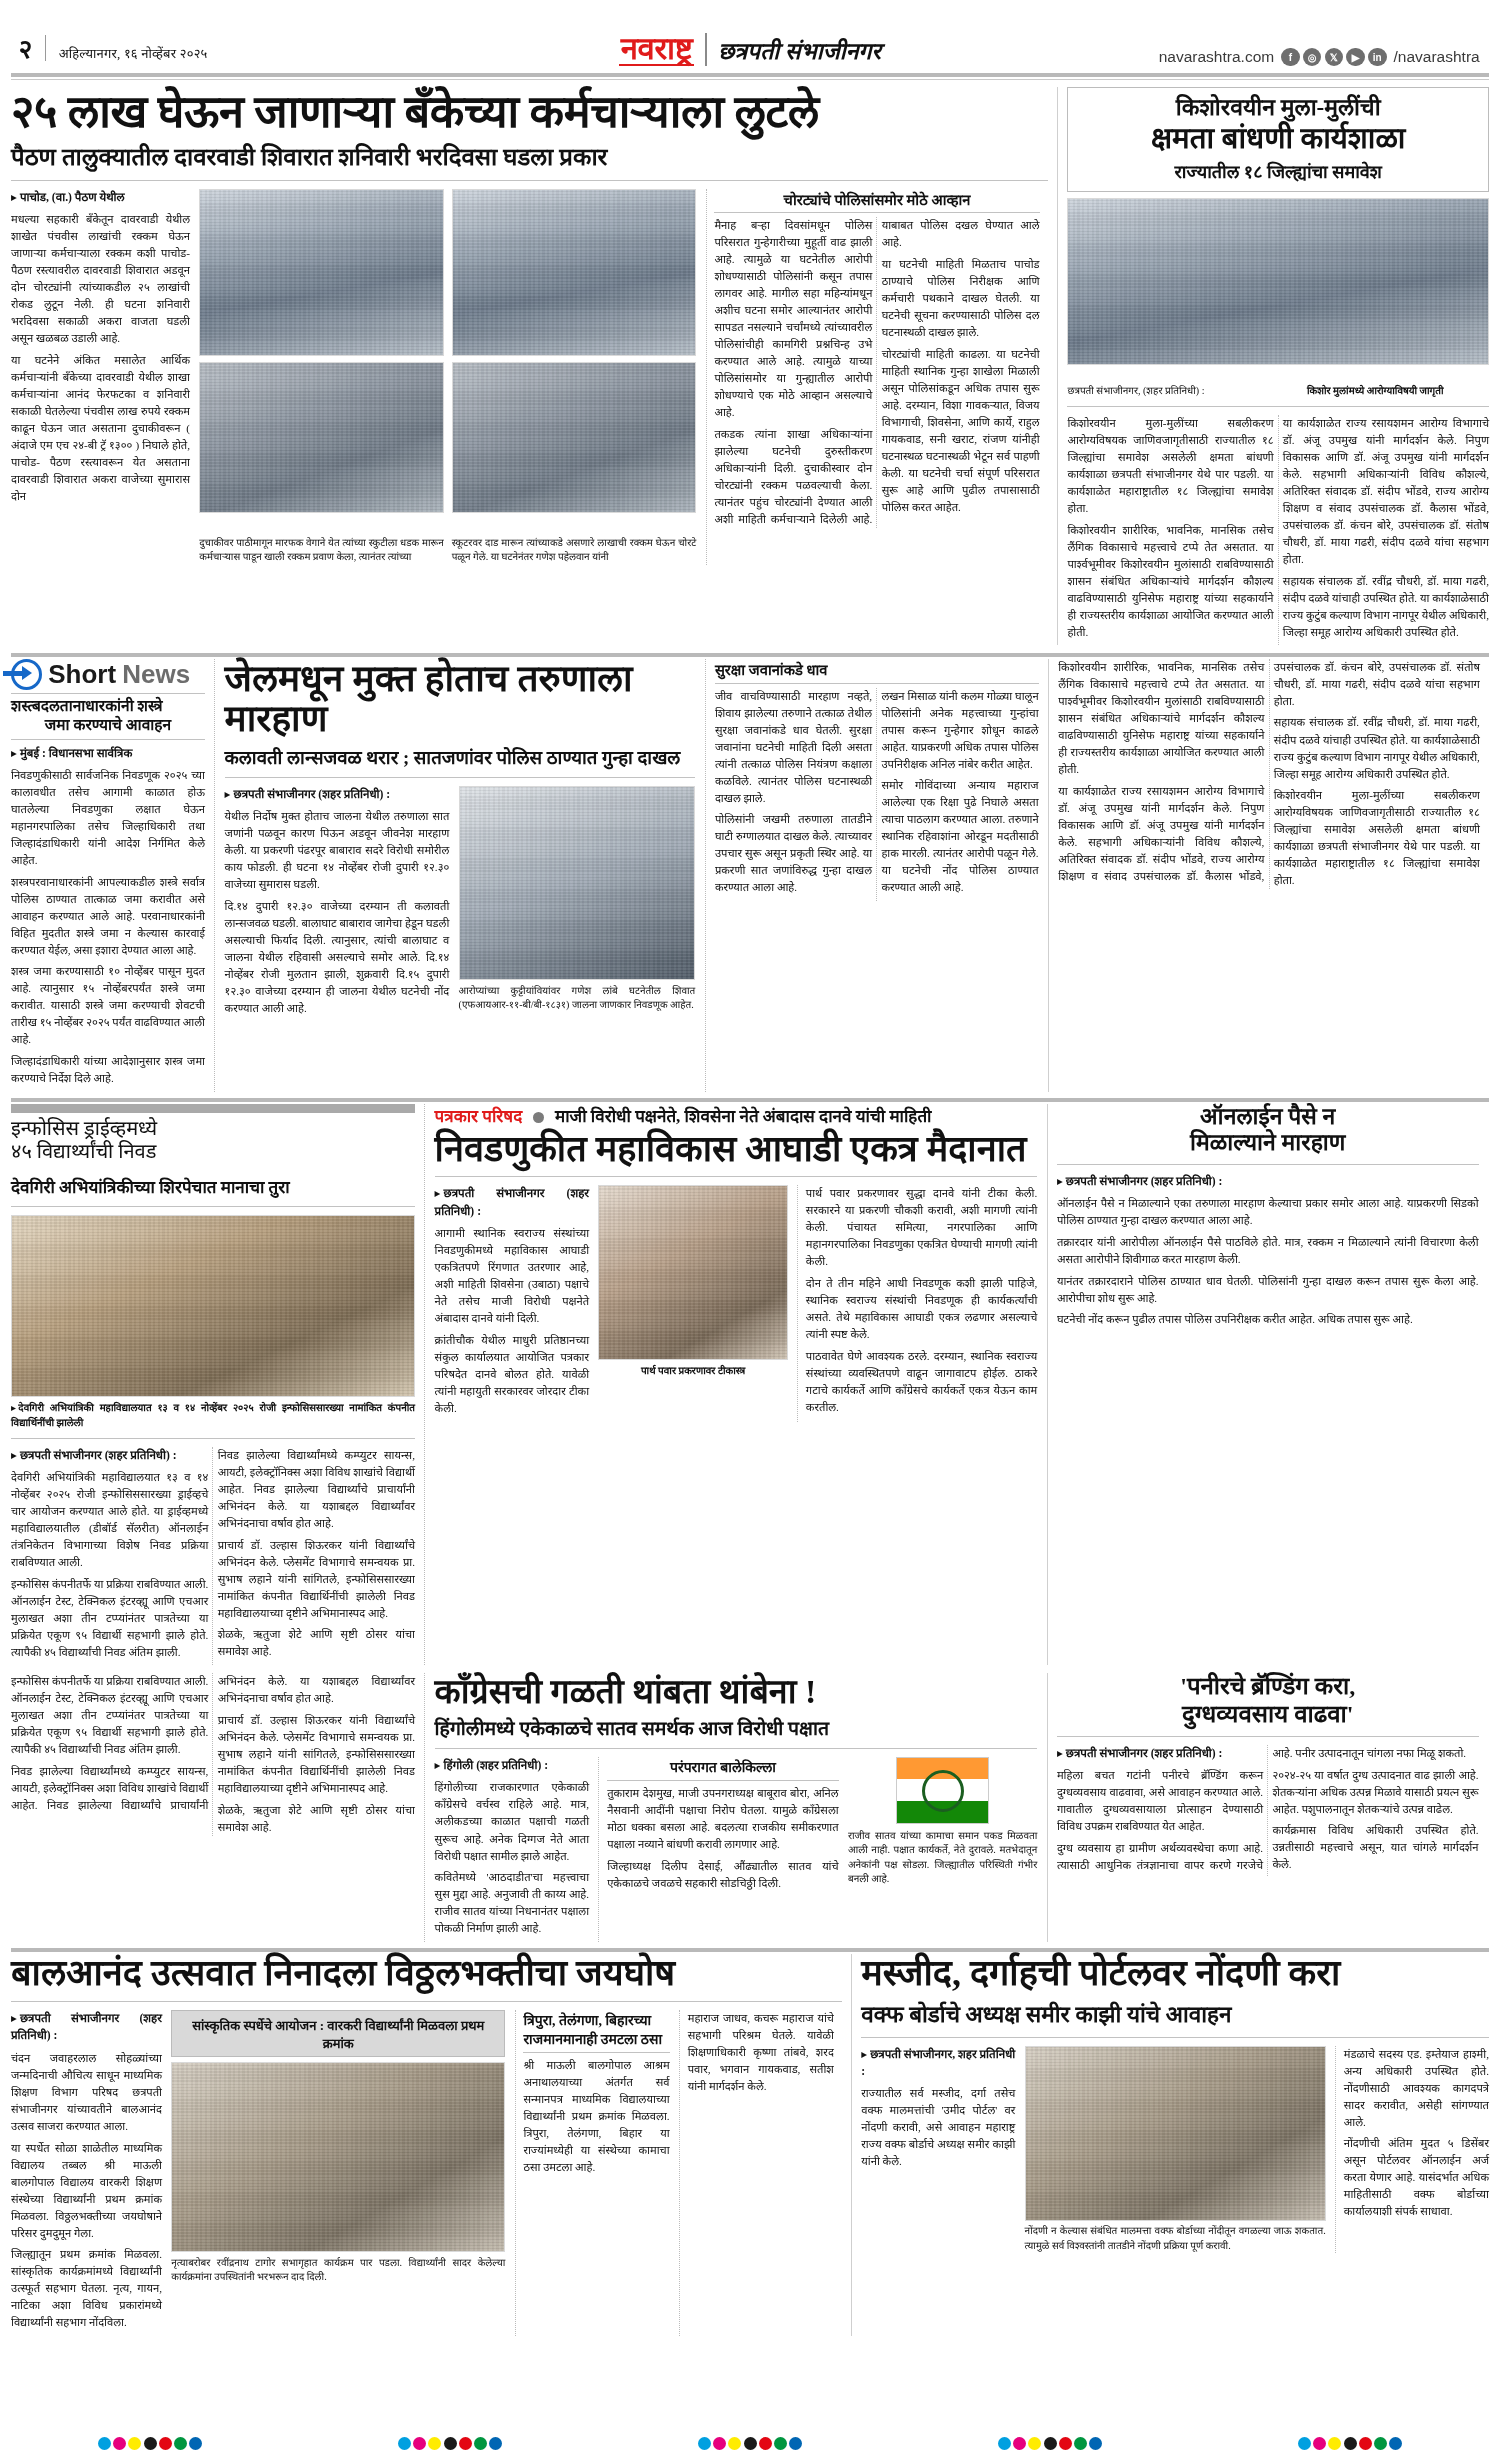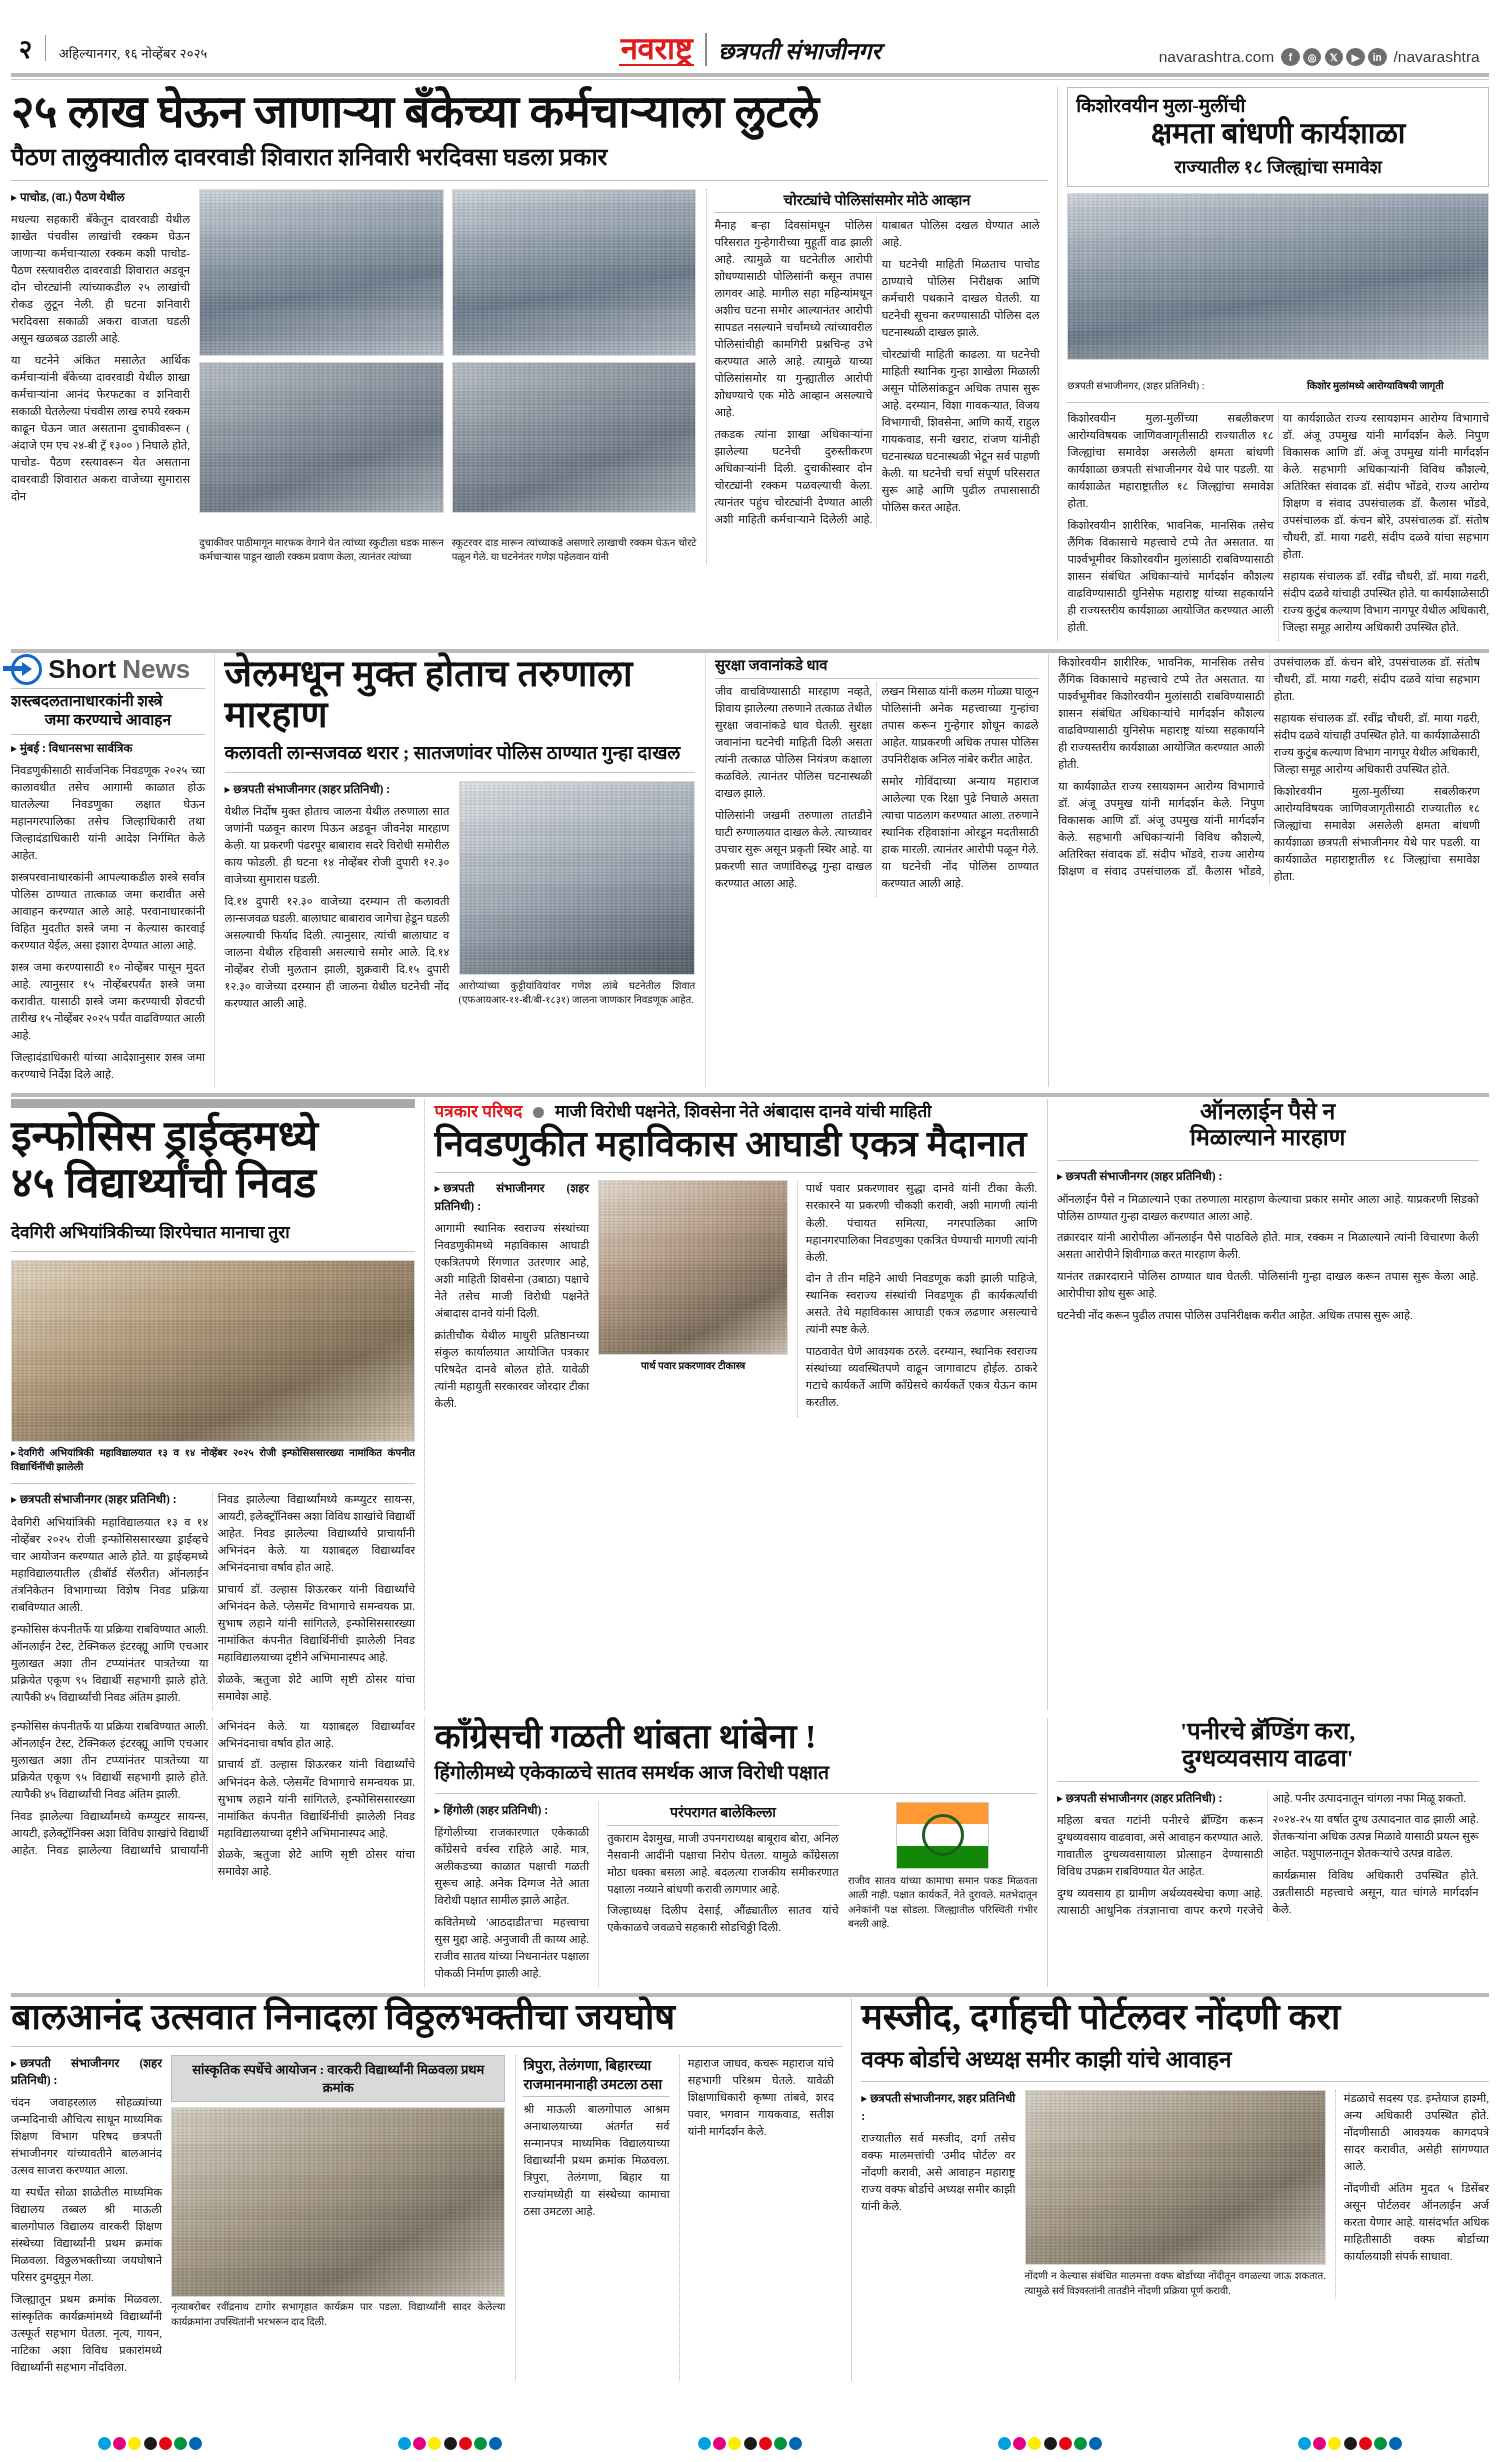--- a/index.html
+++ b/index.html
@@ -100,21 +100,21 @@
   }
   .sn-logo::after {
     content:""; position:absolute; left:7.8px; top:4.7px; width:0; height:0;
     border-left: 10px solid #1668c8; border-top: 7px solid transparent; border-bottom: 7px solid transparent;
   }
   .sn-short { font-size: 26px; font-weight: 700; font-family:"Liberation Sans",sans-serif; color:#1b1b1b; }
   .sn-news  { font-size: 26px; font-weight: 700; font-family:"Liberation Sans",sans-serif; color:#6d6d6d; }
 
   .graybar { height: 9.3px; background: #a9a9a9; margin-bottom: 4.7px; }
 
-  .section-head { font-size: 42px; font-weight: 700; line-height: 1.12; }
+  .section-head { font-size: 20px; font-weight: 400; line-height: 1.12; }
   .section-sub  { font-size: 17px; font-weight: 700; line-height: 1.2; margin-top: 16px; }
 
   .bigbottom { font-size: 36px; font-weight: 700; line-height: 1.1; }
   .bigbottom-sub { font-size: 22.5px; font-weight: 700; margin-top: 4.7px; }
 
   .box-title { font-size: 14.7px; font-weight: 700; text-align:center; margin-bottom: 3.9px; }
 
   .cmyk-row { position: absolute; left: 0; bottom: 12.4px; width: 1500px; display: flex; justify-content: space-around; }
   .cmyk-group { display: flex; gap: 2.3px; }
   .sw { width: 13px; height: 13px; border-radius: 50%; }
@@ -202,21 +202,21 @@
             <p class="body">तकडक त्यांना शाखा अधिकाऱ्यांना झालेल्या घटनेची दुरुस्तीकरण अधिकाऱ्यांनी दिली. दुचाकीस्वार दोन चोरट्यांनी रक्कम पळवल्याची केला. त्यानंतर पहुंच चोरट्यांनी देण्यात आली अशी माहिती कर्मचाऱ्याने दिलेली आहे. याबाबत पोलिस दखल घेण्यात आले आहे.</p>
             <p class="body">या घटनेची माहिती मिळताच पाचोड ठाण्याचे पोलिस निरीक्षक आणि कर्मचारी पथकाने दाखल घेतली. या घटनेची सूचना करण्यासाठी पोलिस दल घटनास्थळी दाखल झाले.</p>
             <p class="body">चोरट्यांची माहिती काढला. या घटनेची माहिती स्थानिक गुन्हा शाखेला मिळाली असून पोलिसांकडून अधिक तपास सुरू आहे. दरम्यान, विशा गावकऱ्यात, विजय विभागाची, शिवसेना, आणि कार्ये, राहुल गायकवाड, सनी खराट, रांजण यांनीही घटनास्थळ घटनास्थळी भेटून सर्व पाहणी केली. या घटनेची चर्चा संपूर्ण परिसरात सुरू आहे आणि पुढील तपासासाठी पोलिस करत आहेत.</p>
           </div>
         </div>
       </div>
     </div>
 
     <div class="col-right">
       <div class="boxed">
-        <div style="font-size:19px;font-weight:700;line-height:1.15;text-align:left;">किशोरवयीन मुला-मुलींची</div>
+        <div style="font-size:23px;font-weight:700;line-height:1.15;text-align:center;">किशोरवयीन मुला-मुलींची</div>
         <div style="font-size:29.5px;font-weight:700;line-height:1.15;text-align:center;">क्षमता बांधणी कार्यशाळा</div>
         <div style="font-size:18px;font-weight:700;text-align:center;margin-top:3.1px;">राज्यातील १८ जिल्ह्यांचा समावेश</div>
       </div>
       <div class="photo people" style="width:100%;height:167px;margin-top:6.2px;"></div>
       <div style="display:flex; gap:7.8px; margin-top:19px;">
         <div class="cap" style="width:56%;">छत्रपती संभाजीनगर, (शहर प्रतिनिधी) :</div>
         <div class="cap" style="width:44%;font-weight:700;">किशोर मुलांमध्ये आरोग्याविषयी जागृती</div>
       </div>
       <hr class="hr">
       <div style="columns:2; column-gap:9.3px; column-rule:0.8px dotted #bbb;">

